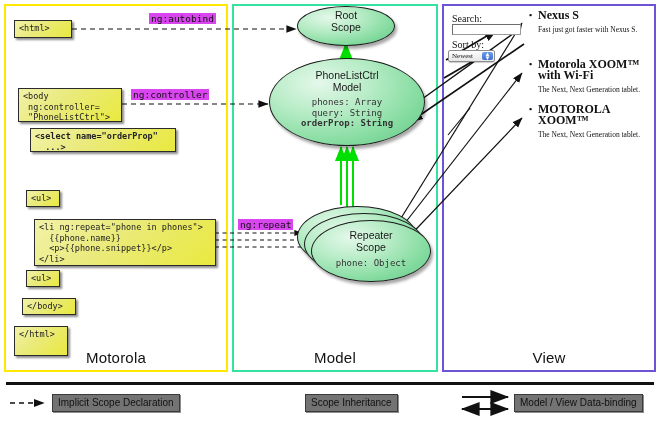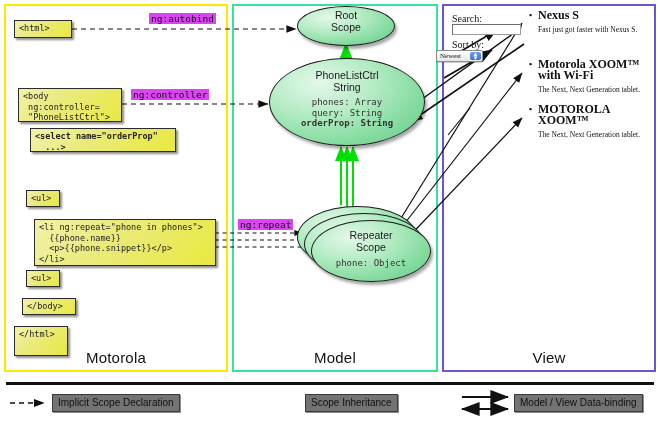--- a/index.html
+++ b/index.html
@@ -160,21 +160,21 @@
   <div class="ell" style="left:297px;top:6px;width:98px;height:40px;">
     <div class="ttl">
       <span style="white-space:pre-line">Root
 Scope</span>
     </div>
   </div>
 
   <div class="ell" style="left:269px;top:58px;width:156px;height:88px;">
     <div class="ttl" style="padding-top:10px">
       <span style="white-space:pre-line">PhoneListCtrl
-String</span>
+Model</span>
     </div>
     <div class="props" style="margin-top:4px">
       <div>phones: Array</div>
       <div>query: String</div>
       <div style="font-weight:bold">orderProp: String</div>
     </div>
   </div>
 
   <div class="ell" style="left:297px;top:206px;width:120px;height:62px;"></div>
   <div class="ell" style="left:304px;top:213px;width:120px;height:62px;"></div>
@@ -185,21 +185,21 @@
     </div>
     <div class="props" style="margin-top:5px">
       <div>phone: Object</div>
     </div>
   </div>
 
   <div class="v-lbl" style="left:452px;top:13px;">Search:</div>
   <input class="v-input" style="left: 452px; top: 24px; width: 69px; height: 11px; font-size: 7px; padding: 0px 2px;" value="" placeholder="">
 
   <div class="v-lbl" style="left:452px;top:39px;">Sort by:</div>
-  <div class="v-select" style="left:436px;top:50px;width:47px;height:12px;">
+  <div class="v-select" style="left:448px;top:50px;width:47px;height:12px;">
     <span>Newest</span>
     <span class="knob">
       <i>▲</i>
         <i>▼</i>
     </span>
   </div>
 
   <div class="ph" style="left:538px;top:10px;width:115px;">
     <div class="nm">Nexus S</div>
     <div class="sn">Fast just got faster with Nexus S.</div>

